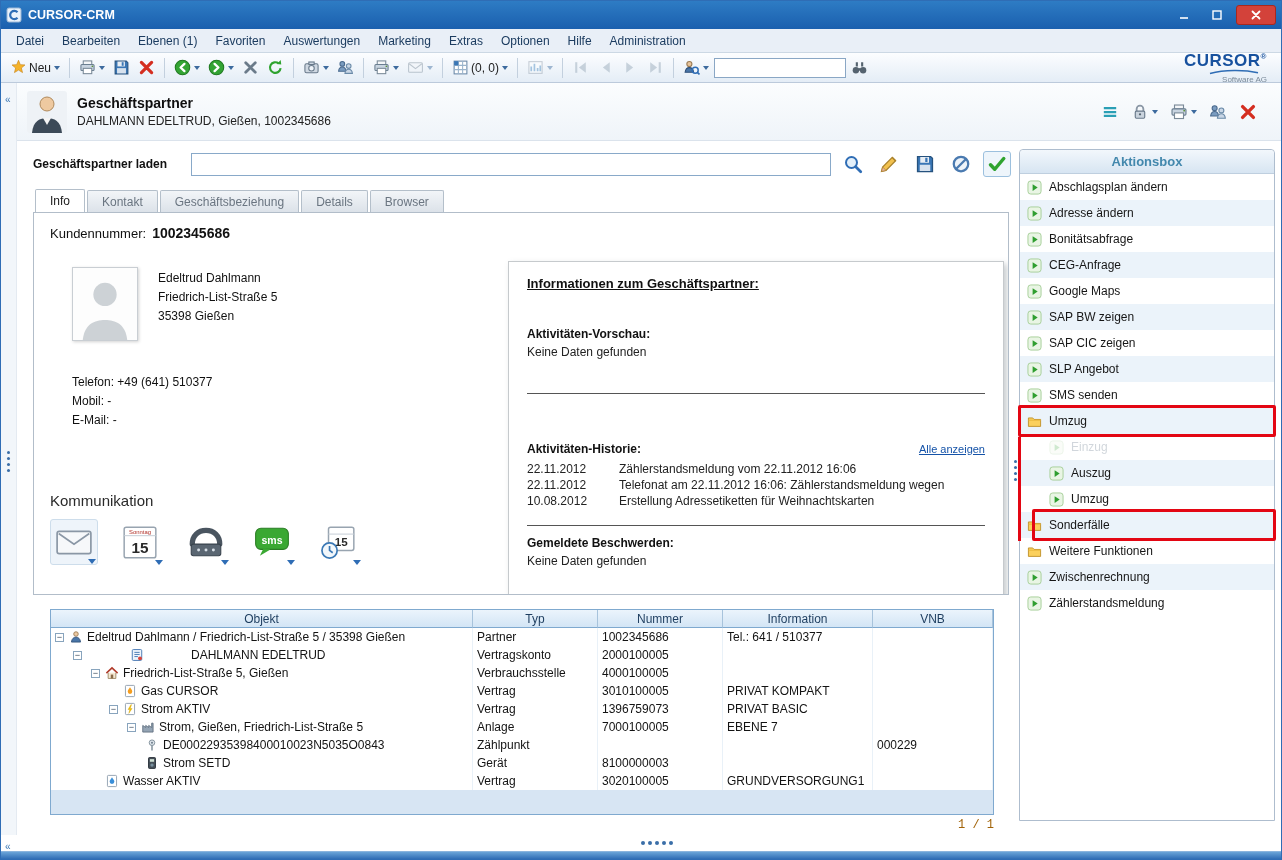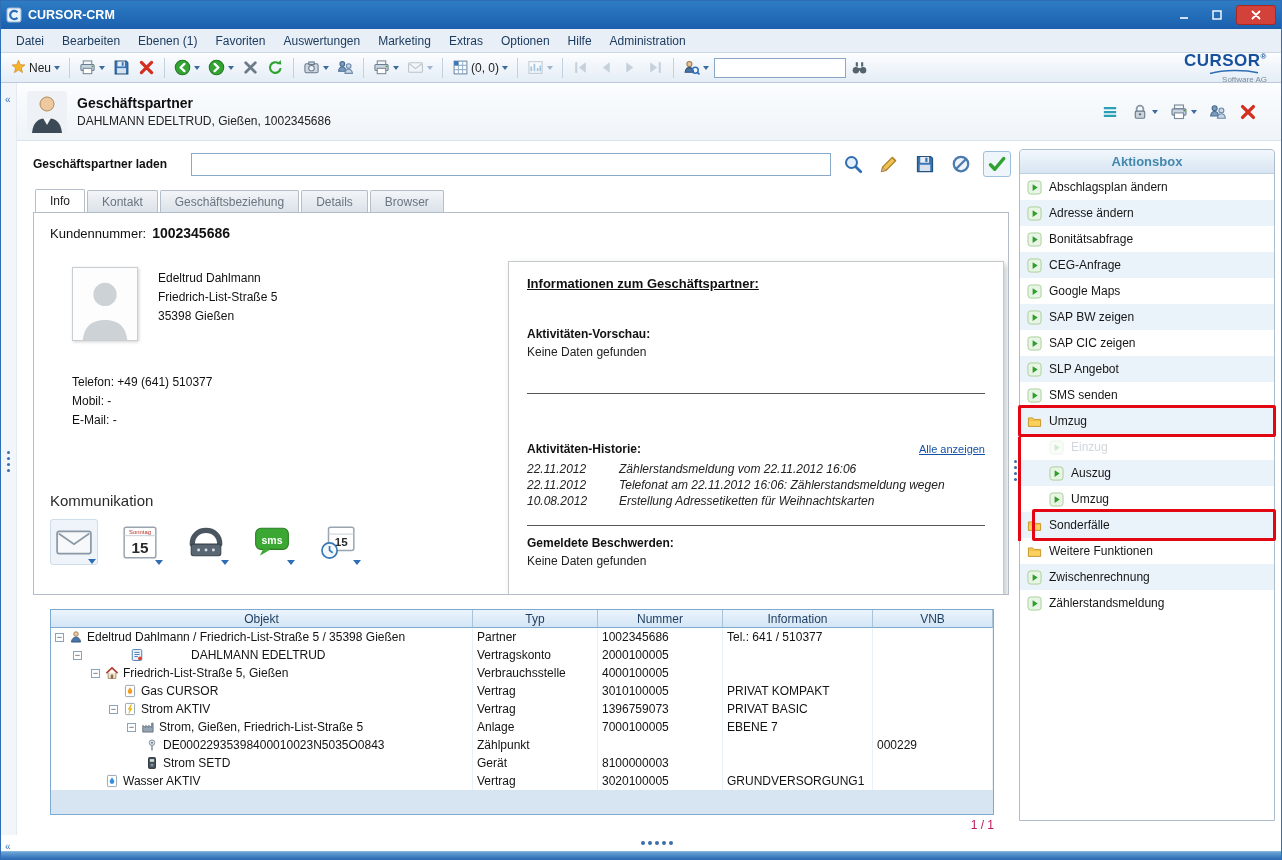--- a/index.html
+++ b/index.html
@@ -84,39 +84,39 @@
   .info-card{position:absolute;left:474px;top:48px;width:496px;background:#fff;border:1px solid #c6cacd;
     box-shadow:3px 3px 6px rgba(110,120,130,.38);padding:14px 18px 6px;}
   .card-title{font-size:13px;font-weight:bold;text-decoration:underline;color:#111;}
   .sec-label{font-size:12px;font-weight:bold;color:#111;}
   .sec-text{font-size:12px;color:#222;margin-top:4px;}
   .card-hr{border-top:1px solid #555;margin:16px 0 10px;}
   .mt22{margin-top:36px;}
   .hist-head{display:flex;justify-content:space-between;align-items:baseline;margin-top:48px;}
   .hist-link{font-size:11px;color:#1553a8;text-decoration:underline;}
   .hist-rows{margin-top:5px;}
-  .hist-row{display:flex;font-size:12px;line-height:16px;color:#222;font-style:italic;}
+  .hist-row{display:flex;font-size:12px;line-height:16px;color:#222;}
   .hist-date{width:92px;flex:none;}
   
   .tree-table{margin:14px 17px 0 17px;border:1px solid #7fa9cf;height:206px;display:flex;flex-direction:column;background:#fff;}
   .t-head{display:flex;height:18px;flex:none;}
   .th{background:linear-gradient(#ebf4fc,#d3e5f5);border-right:1px solid #a7c3dc;border-bottom:1px solid #7fa9cf;
     font-size:12px;color:#1d3d5f;display:flex;align-items:center;justify-content:center;overflow:hidden;}
   .c0{width:422px;flex:none;}.c1{width:125px;flex:none;}.c2{width:125px;flex:none;}.c3{width:150px;flex:none;}.c4{flex:1;}
   .t-body{flex:1;display:flex;flex-direction:column;overflow:hidden;}
   .trow{display:flex;height:18px;flex:none;font-size:12px;color:#131313;}
   .td{height:100%;display:flex;align-items:center;padding:0 4px;border-right:1px solid #e9f1f8;overflow:hidden;white-space:nowrap;}
   .trow .icn{flex:none;margin-right:4px;display:inline-flex;}
   .trow .icn svg{width:14px;height:14px;display:block;}
   .expander{width:9px;height:9px;border:1px solid #88a4bd;background:#fff;flex:none;margin-right:5px;
     display:inline-grid;place-items:center;}
   .expander::before{content:"−";font-size:9px;line-height:7px;color:#345;}
   .tree-spacer{width:14px;flex:none;}
   .filler{flex:1;background:#d7e5f3;}
-  .pager{height:20px;flex:none;display:flex;justify-content:flex-end;align-items:center;margin-right:17px;font-size:12px;color:#be185d;}
+  .pager{height:20px;flex:none;display:flex;justify-content:flex-end;align-items:center;margin-right:17px;font-size:12px;color:#a16207;font-family:Liberation Mono, monospace;}
   
   .v-split{width:8px;flex:none;position:relative;}
   .v-split .vdots{position:absolute;top:46%;left:3px;width:3px;height:3px;background:#3a6ea8;border-radius:50%;
     box-shadow:0 6px 0 #3a6ea8,0 12px 0 #3a6ea8,0 18px 0 #3a6ea8;}
   
   .ab-col{width:262px;flex:none;padding:8px 6px 14px 0;display:flex;}
   .aktionsbox{border:1px solid #aebdce;border-radius:4px 4px 0 0;background:#fff;flex:1;display:flex;flex-direction:column;}
   .ab-header{height:24px;flex:none;background:linear-gradient(#f2f7fc,#d7e5f2);border-bottom:1px solid #bfcfdf;
     border-radius:4px 4px 0 0;display:flex;align-items:center;justify-content:center;font-size:13px;font-weight:bold;color:#4388ad;}
   .ab-list{flex:1;position:relative;}

